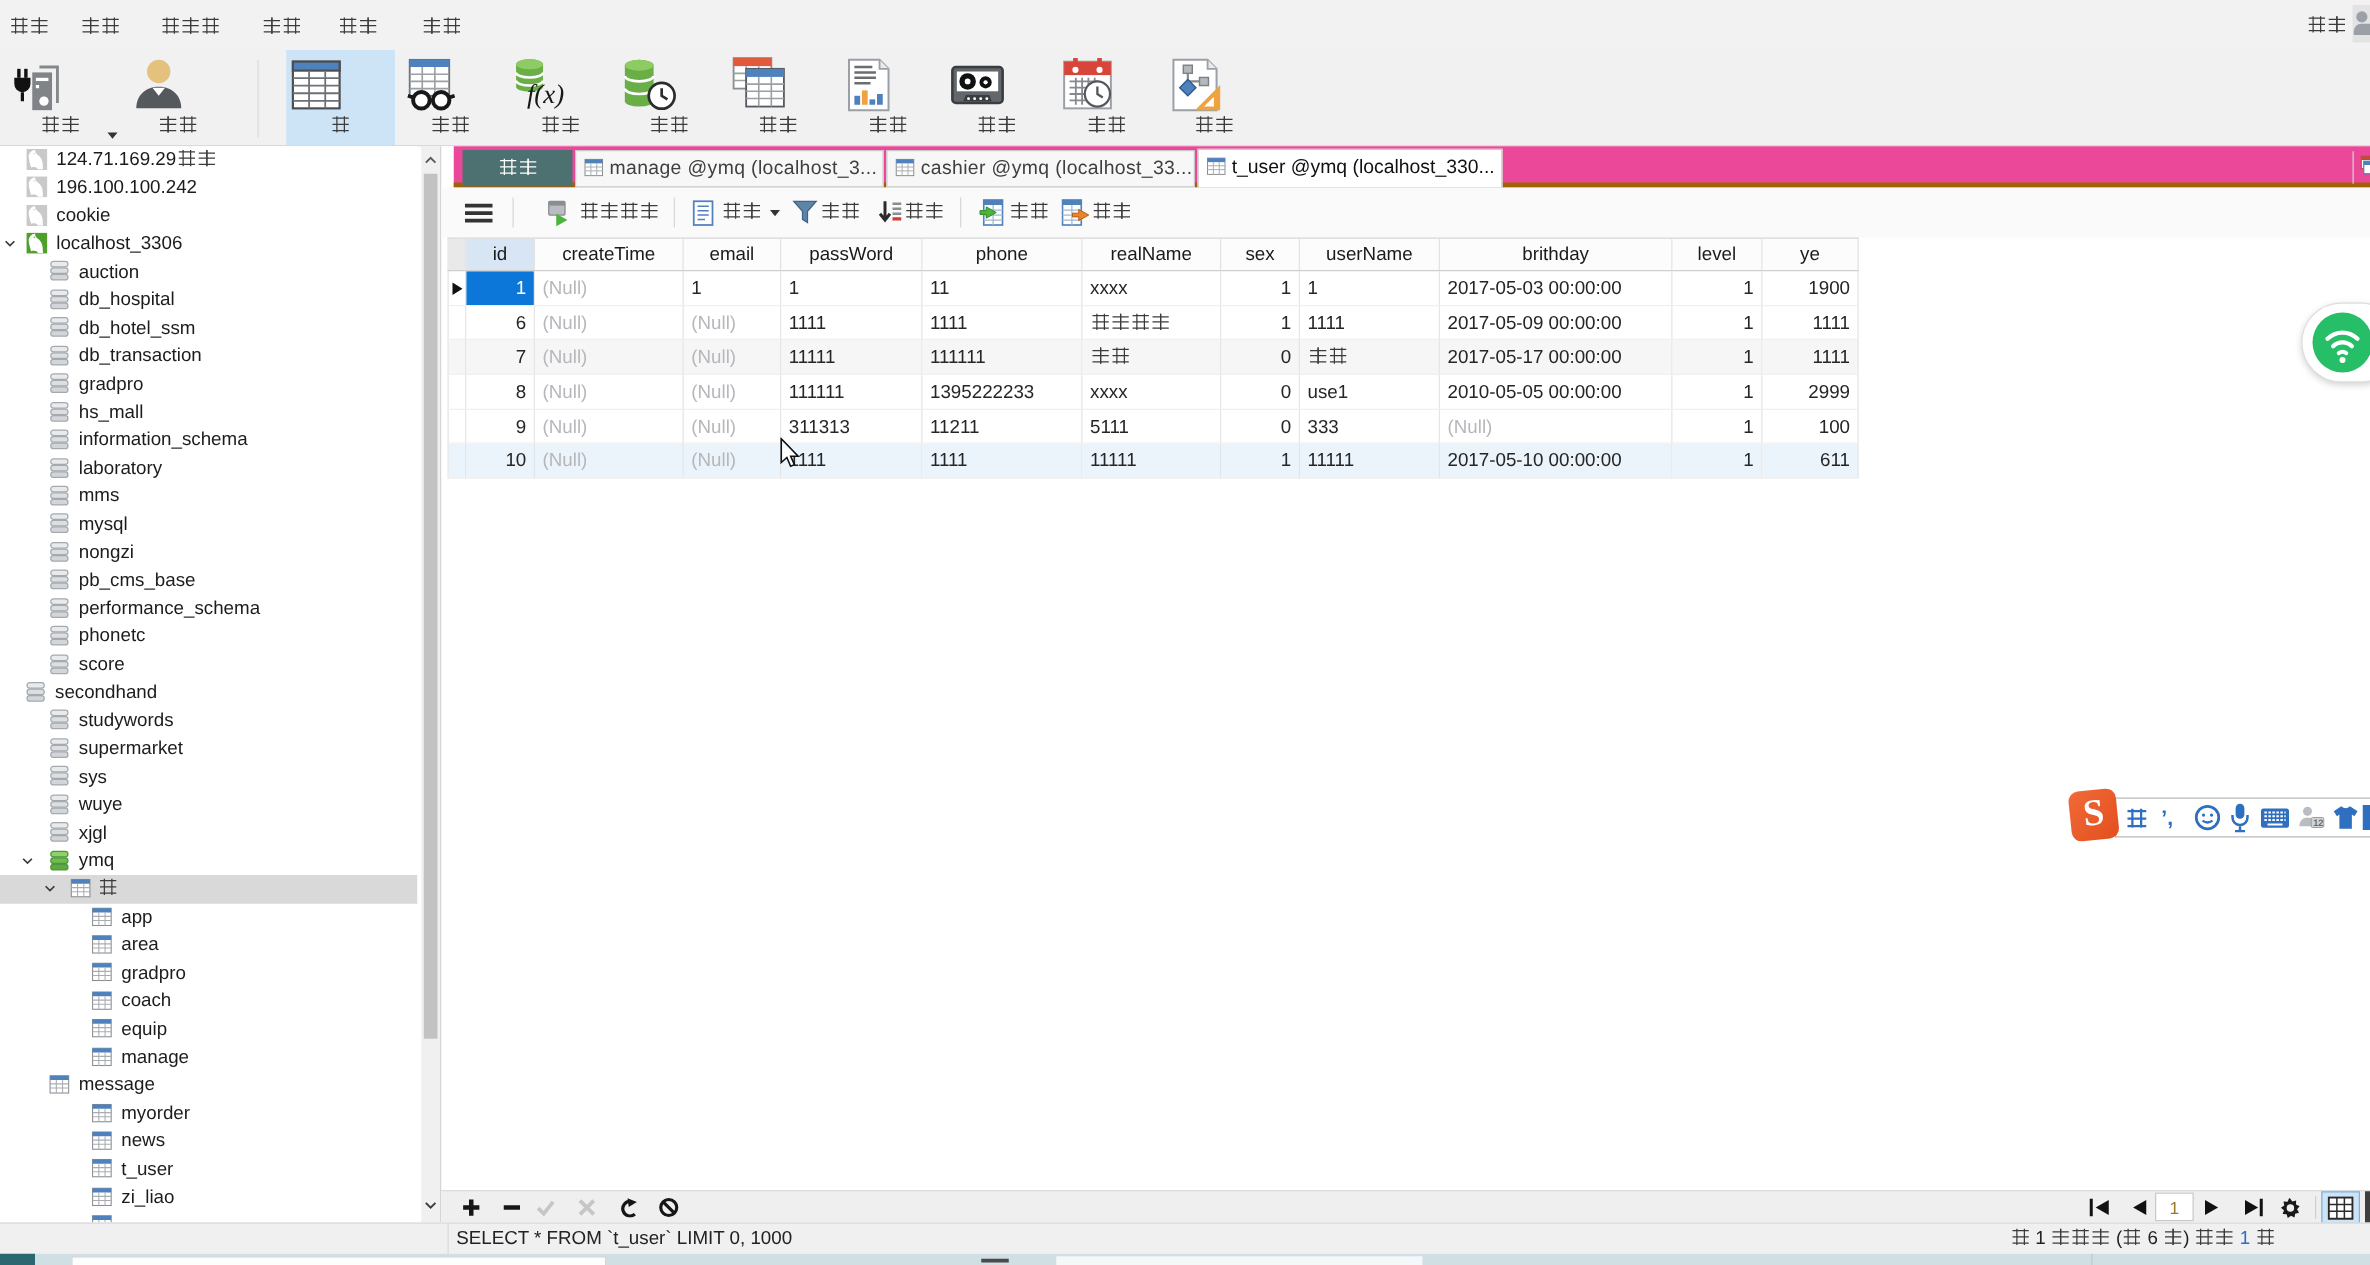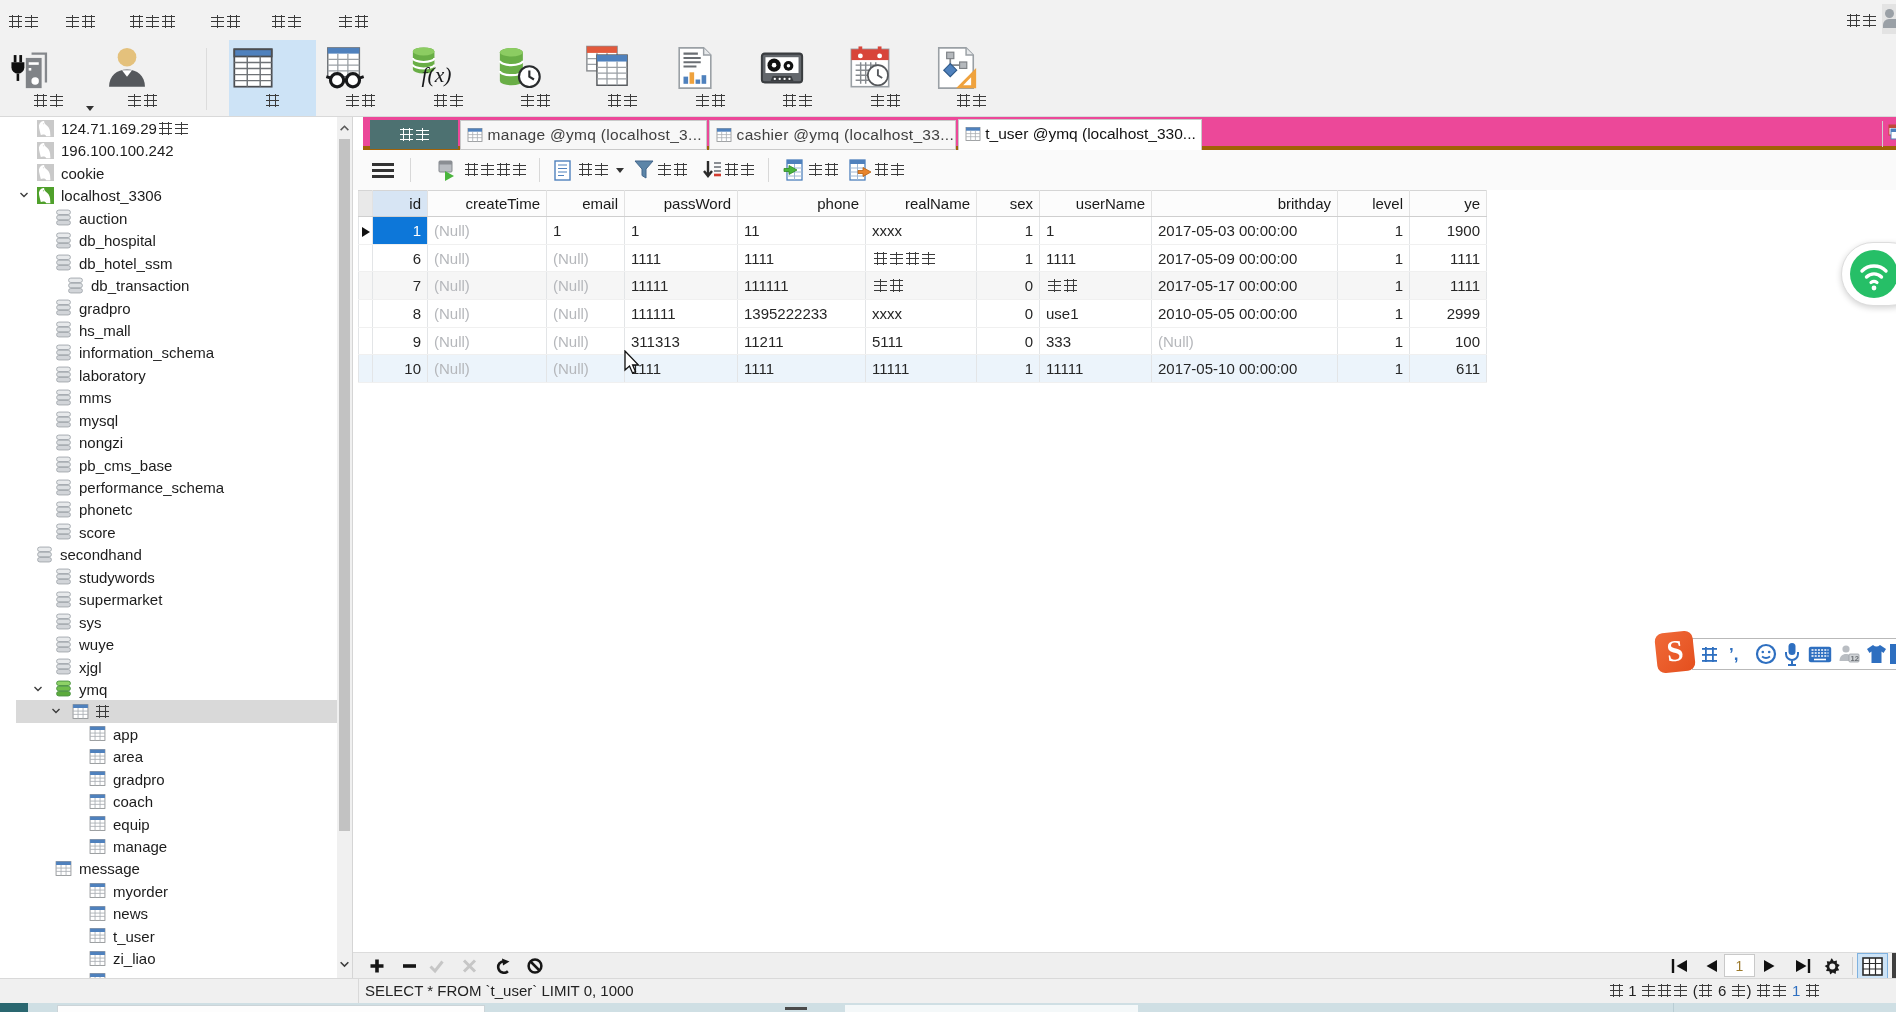--- a/index.html
+++ b/index.html
@@ -11,41 +11,41 @@
 background-size:13px 1.4px,13px 1.4px,13px 1.4px,1.4px 13px,1.4px 13px}
 .z.w{background-image:linear-gradient(#fff,#fff),linear-gradient(#fff,#fff),linear-gradient(#fff,#fff),linear-gradient(#fff,#fff),linear-gradient(#fff,#fff)}
 .z.b{background-image:linear-gradient(#2e6fc0,#2e6fc0),linear-gradient(#2e6fc0,#2e6fc0),linear-gradient(#2e6fc0,#2e6fc0),linear-gradient(#2e6fc0,#2e6fc0),linear-gradient(#2e6fc0,#2e6fc0)}
 .z.v{background-position:0 2px,0 11px,0 6px,6px 0,6px 0;background-size:13px 1.4px,13px 1.4px,13px 1.4px,1.4px 13px,1.4px 13px}
 
 #menubar{left:0;top:0;width:1896px;height:40px;background:#f2f2f2}
 #toolbar{left:0;top:40px;width:1896px;height:77px;background:#f1f1f1;border-bottom:1px solid #d9d9d9}
 .tbtn{position:absolute;top:4px;height:72px;text-align:left}
 .tlab{position:absolute;bottom:6px;left:0;width:100%;text-align:center}
 
-#tree{left:16px;top:117px;width:334px;height:861px;background:#fff;overflow:hidden}
+#tree{left:0;top:117px;width:334px;height:861px;background:#fff;overflow:hidden}
 .trow{height:22.45px;line-height:22.45px;font-size:15px;color:#1c1c1c;white-space:nowrap;position:relative}
 .trow .txt{vertical-align:middle}
 .tic{display:inline-block;width:17px;height:17px;vertical-align:-3.5px;margin-right:7px}
 .chev{position:absolute;width:10px;height:10px;top:6px}
 
 #vsb{left:337px;top:117px;width:15px;height:861px;background:#f0f0f0}
 
 #mainbg{left:352px;top:117px;width:1544px;height:861px;background:#fff;border-left:1px solid #d5d5d5}
 #tabbar{left:363px;top:117px;width:1543px;height:33px;background:#ec4899;border-bottom:4px solid #a16207}
 .tab{position:absolute;top:3px;height:30px;font-size:15.5px;letter-spacing:.3px;line-height:28px;white-space:nowrap;overflow:hidden}
 .tabi{background:#f7f7f7;border:1px solid #c9c9c9;color:#3f3f3f}
 .taba{background:#fff;border:1px solid #c9c9c9;border-bottom:none;color:#111;height:31px;letter-spacing:0}
 #toolbar2{left:353px;top:150px;width:1543px;height:40px;background:#fafafa}
 .t2{position:absolute;top:0;height:40px;line-height:40px;font-size:15px;color:#333}
 .t2d{position:absolute;top:8px;width:1px;height:24px;background:#d8d8d8}
 
 #grid{left:358px;top:190px;}
 table{border-collapse:collapse}
 td,th{font-size:15px;font-weight:normal;padding:0 6px;white-space:nowrap;overflow:hidden}
-th{text-align:right;background:#fcfcfc;border:1px solid #e2e2e2;border-top:1px solid #d5d5d5;border-bottom:1px solid #cfcfcf;height:26px;color:#1a1a1a}
+th{text-align:center;background:#fcfcfc;border:1px solid #e2e2e2;border-top:1px solid #d5d5d5;border-bottom:1px solid #cfcfcf;height:26px;color:#1a1a1a}
 td{border:1px solid #e3e5e7;border-top-color:#f0f0f0;border-bottom-color:#f0f0f0;height:27.7px;color:#262626}
 .nul{color:#b5b7bb}
 .rt{text-align:right}
 
 #btb{left:353px;top:952px;width:1543px;height:26px;background:#efefef;border-top:1px solid #dcdcdc}
 #statusbar{left:0;top:978px;width:1896px;height:25px;background:#f0f0f0;border-top:1px solid #d9d9d9;font-size:15px;color:#222;line-height:24px}
 #bstrip{left:0;top:1003px;width:1896px;height:9px;background:#cfdfe4}
 .ic16{display:inline-block;width:16px;height:16px}
 </style></head>
 <body>
@@ -253,21 +253,21 @@
       </svg><span class="txt">localhost_3306</span></div>
 <div class="trow" style="padding-left:39px"><svg class="tic">
         <use href="#dbgray"></use>
       </svg><span class="txt">auction</span></div>
 <div class="trow" style="padding-left:39px"><svg class="tic">
         <use href="#dbgray"></use>
       </svg><span class="txt">db_hospital</span></div>
 <div class="trow" style="padding-left:39px"><svg class="tic">
         <use href="#dbgray"></use>
       </svg><span class="txt">db_hotel_ssm</span></div>
-<div class="trow" style="padding-left:51px"><svg class="tic">
+<div class="trow" style="padding-left:39px"><svg class="tic">
         <use href="#dbgray"></use>
       </svg><span class="txt">db_transaction</span></div>
 <div class="trow" style="padding-left:39px"><svg class="tic">
         <use href="#dbgray"></use>
       </svg><span class="txt">gradpro</span></div>
 <div class="trow" style="padding-left:39px"><svg class="tic">
         <use href="#dbgray"></use>
       </svg><span class="txt">hs_mall</span></div>
 <div class="trow" style="padding-left:39px"><svg class="tic">
         <use href="#dbgray"></use>

